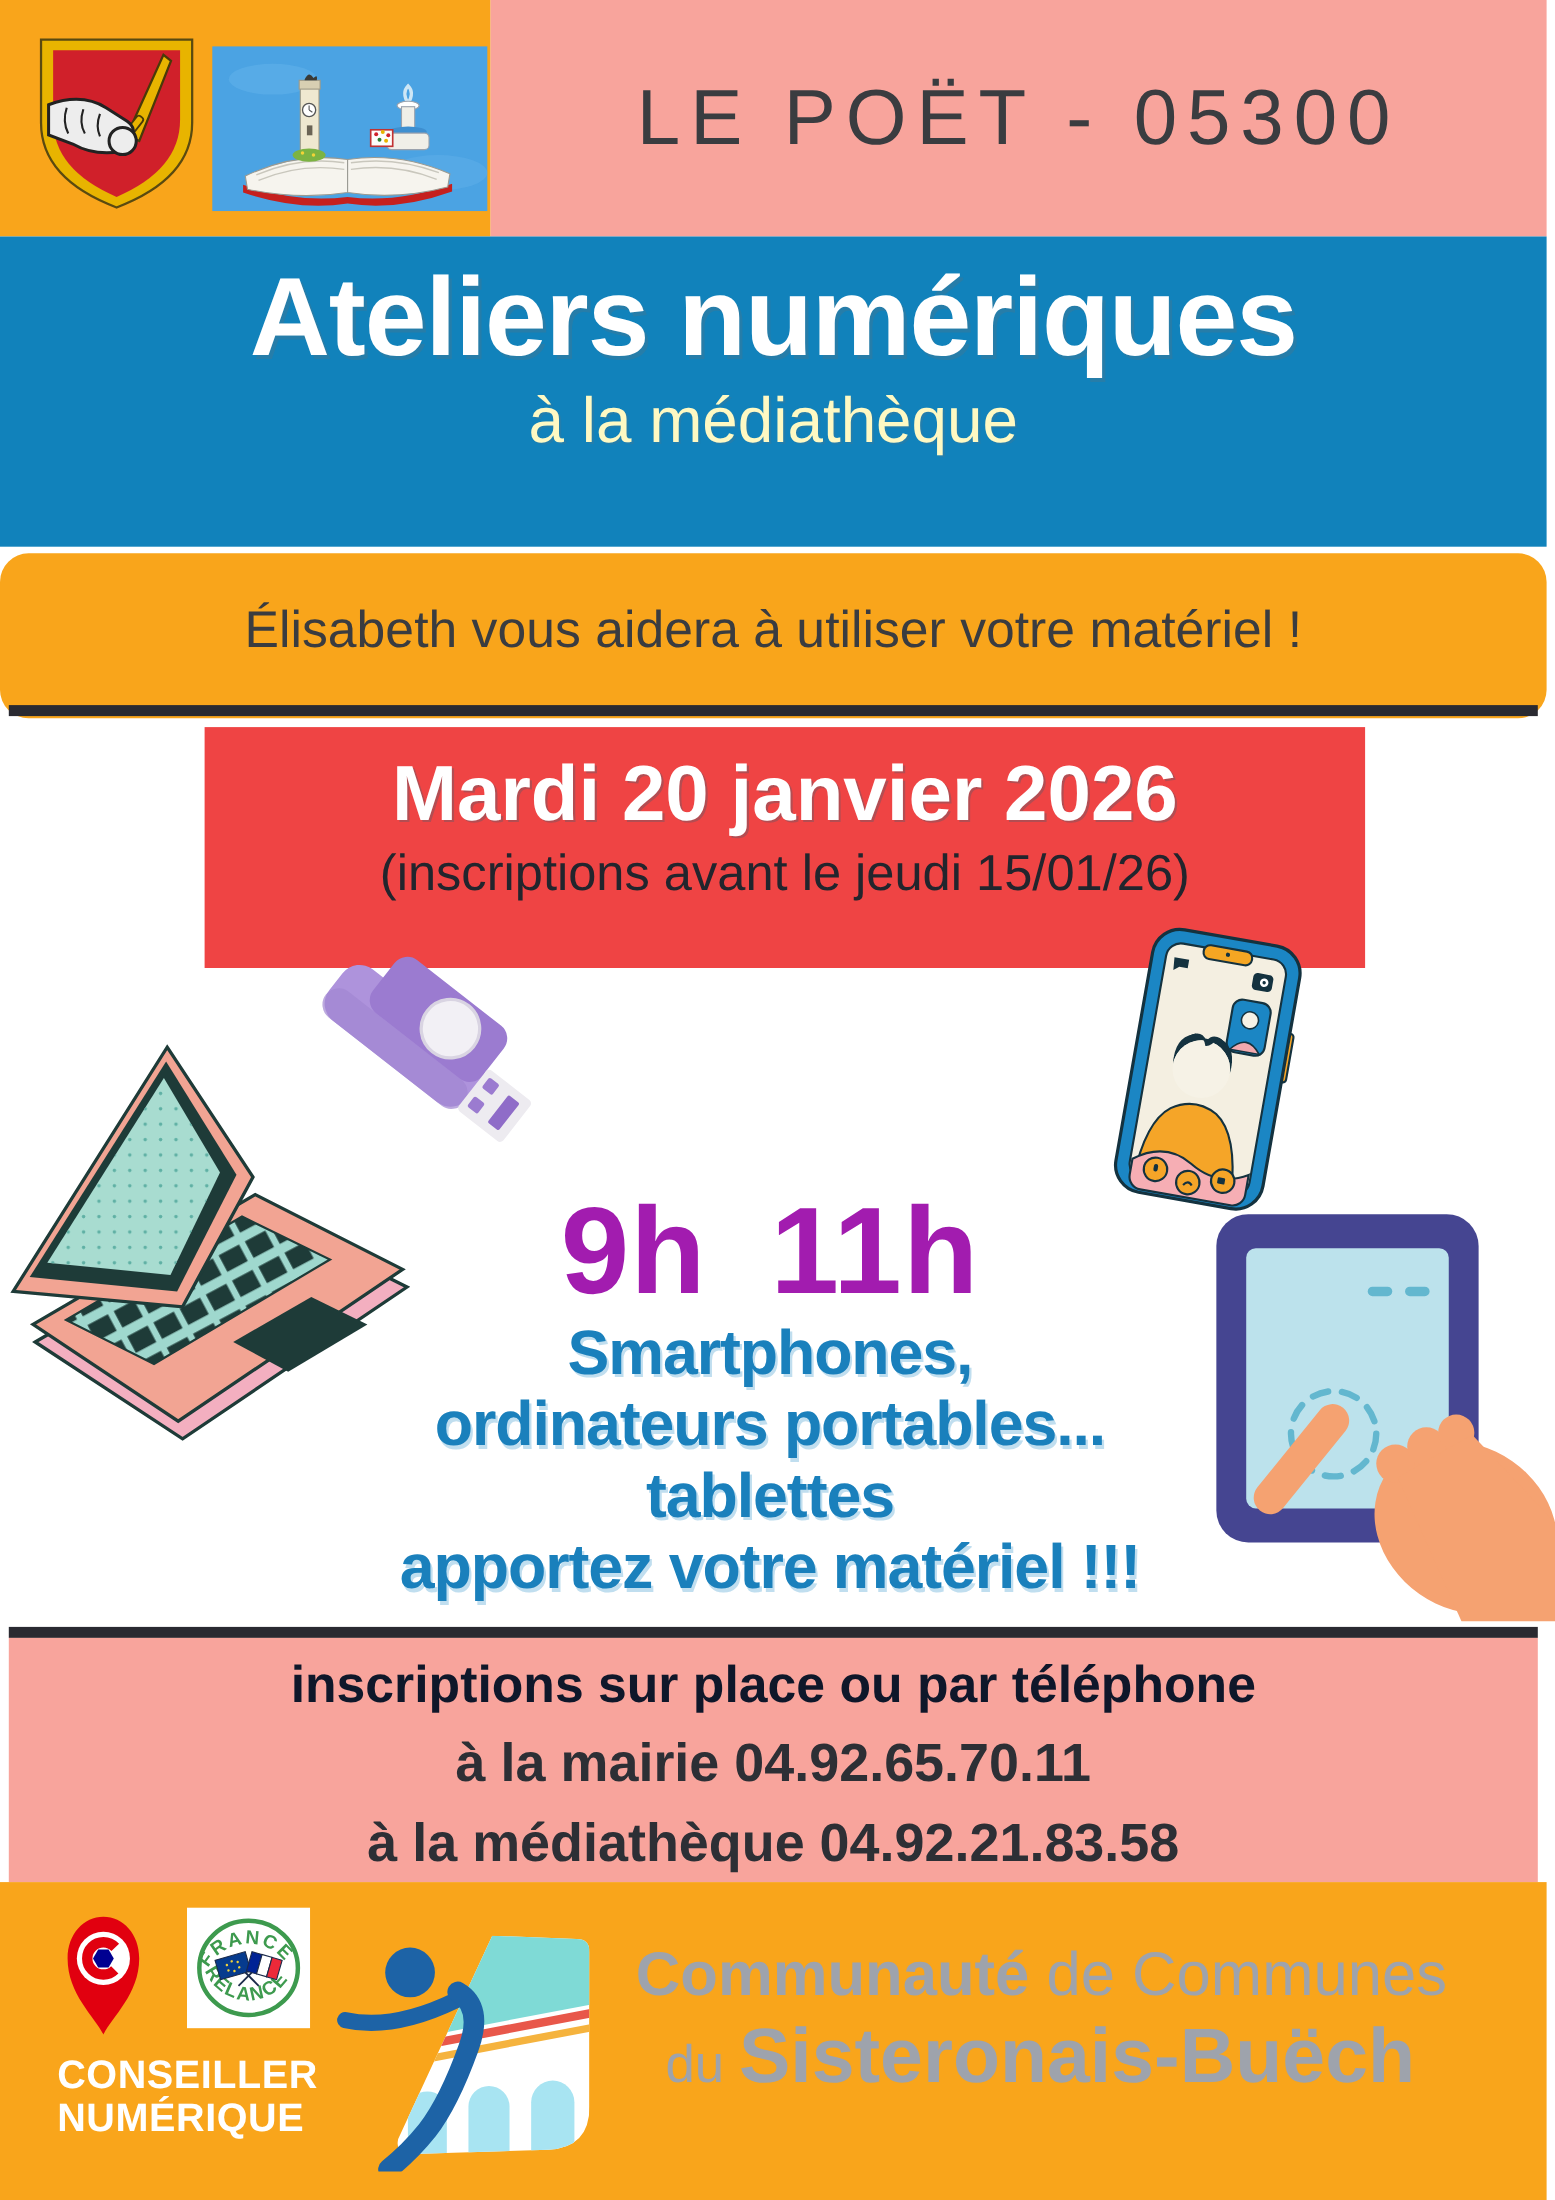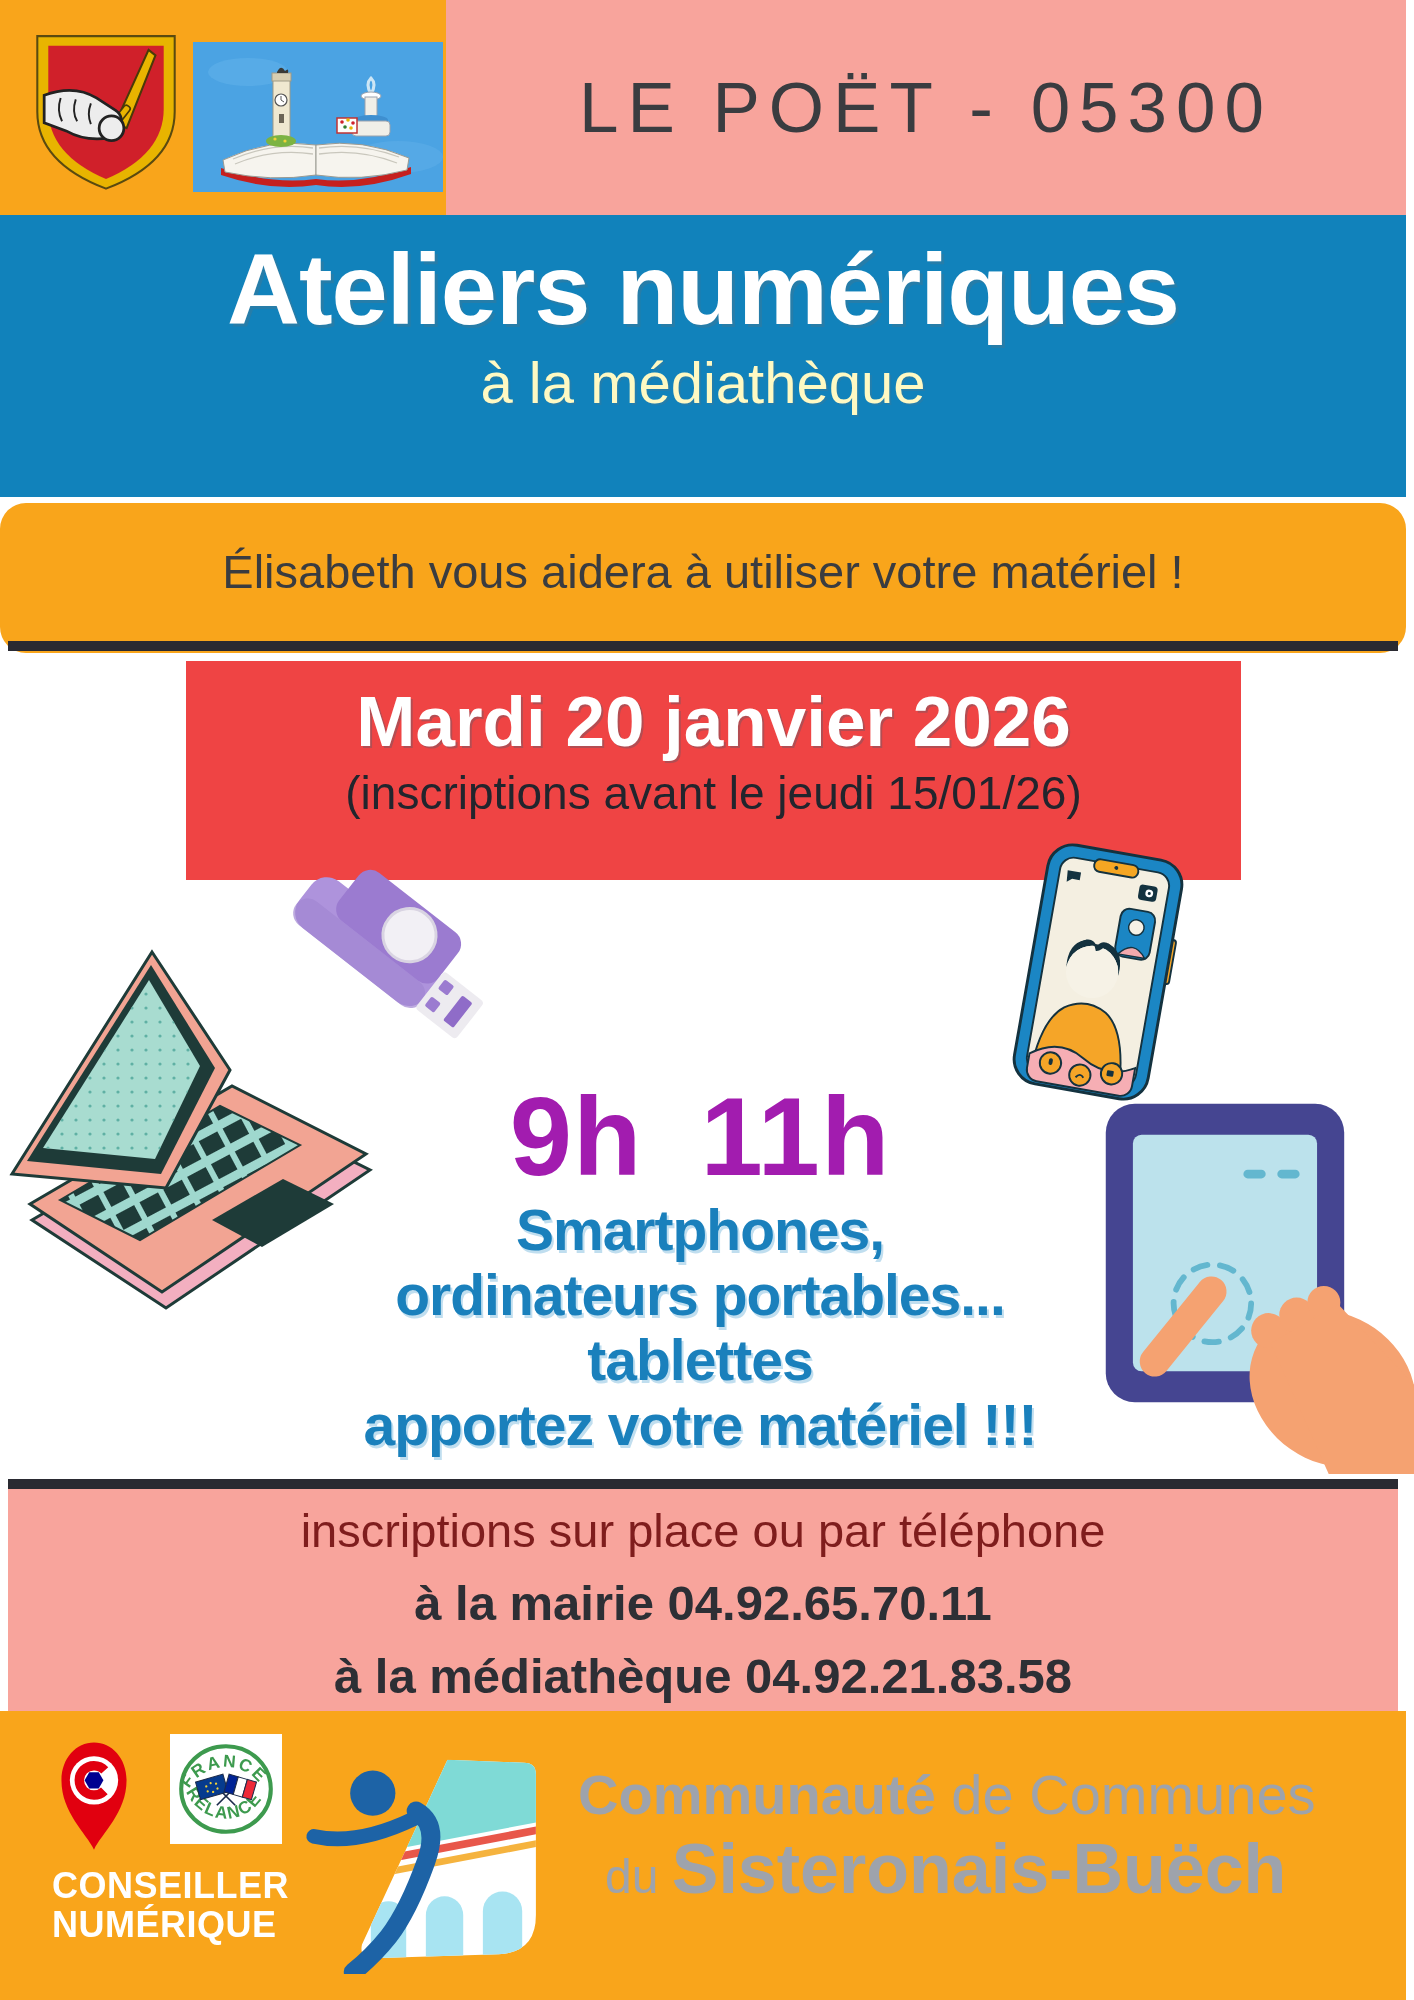--- a/index.html
+++ b/index.html
@@ -35,21 +35,21 @@
   .date-note{margin-top:4px;font-size:46px;font-weight:300;color:#22252D;}
 
   
   .time-line{left:0;top:1072px;width:1400px;text-align:center;font-size:112px;font-weight:800;
              color:#a21caf;word-spacing:26px;letter-spacing:1px;}
   .session-lines{left:0;top:1198px;width:1400px;text-align:center;font-size:57px;line-height:65px;
                  font-weight:800;color:#1A80BC;text-shadow:2px 3px 0 rgba(140,195,225,.55);letter-spacing:-1px;}
 
   
   .band-salmon{left:8px;top:1489px;width:1390px;height:222px;background:#F8A49C;text-align:center;}
-  .reg-intro{margin-top:14px;font-size:47px;font-weight:400;color:#7f1d1d;}
+  .reg-intro{margin-top:14px;font-size:47px;font-weight:700;color:#0f172a;}
   .reg-bold{font-size:49px;font-weight:bold;color:#2D2F35;margin-top:17px;}
 
   
   .band-footer{left:0;top:1711px;width:1406px;height:289px;background:#F9A51B;}
   .cn-text{left:52px;top:1866px;font-size:36px;line-height:39px;font-weight:bold;color:#ffffff;letter-spacing:.5px;}
   .ccsb-text{left:578px;top:1762px;width:828px;color:#9EA3AC;}
   .ccsb-l1{font-size:56px;font-weight:300;white-space:nowrap;}
   .ccsb-l1 b{font-weight:bold;}
   .ccsb-l2{margin-top:2px;font-size:48px;font-weight:300;white-space:nowrap;margin-left:27px;}
   .ccsb-l2 b{font-size:70px;font-weight:bold;}

